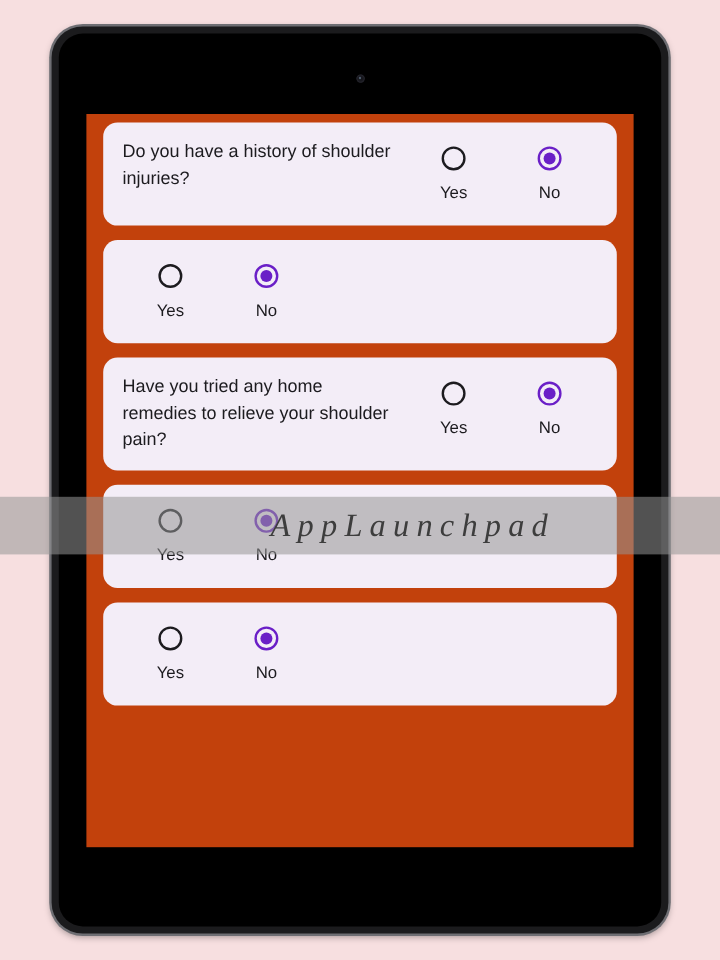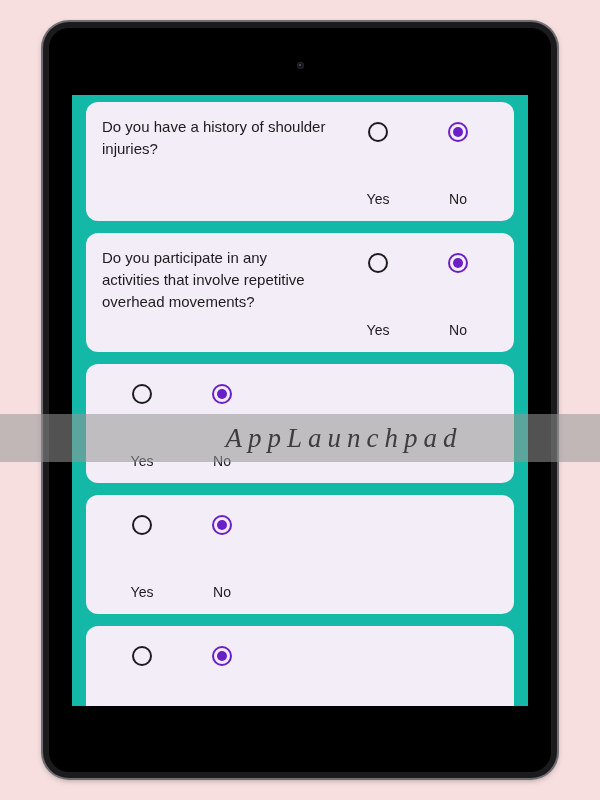--- a/index.html
+++ b/index.html
@@ -57,21 +57,21 @@
     background: #4d5b6b;
   }
 
   
   #app-screen {
     position: absolute;
     left: 72px;
     top: 95px;
     width: 456px;
     height: 611px;
-    background: #14b8a6;
+    background: #c2410c;
     overflow: hidden;
   }
 
   #question-list {
     padding: 7px 14px 0 14px;
     box-sizing: border-box;
   }
 
   .question-card {
     background: #f3edf7;
@@ -98,21 +98,20 @@
     display: flex;
     align-items: flex-start;
     padding-top: 6px;
   }
 
   .option {
     width: 80px;
     display: flex;
     flex-direction: column;
     align-items: center;
-    gap: 39px;
   }
 
   .radio {
     width: 20px;
     height: 20px;
     border-radius: 50%;
     border: 2px solid #1c1b1f;
     box-sizing: border-box;
     position: relative;
   }
@@ -183,34 +182,34 @@
           <div class="option-label">Yes</div>
         </div>
         <div class="option">
           <div class="radio selected"></div>
           <div class="option-label">No</div>
         </div>
       </div>
     </div>
 
     <div class="question-card">
-      <div class="question-text">Do you participate in any activities that involve repetitive overhead movements?</div>
-      <div class="options">
-        <div class="option">
-          <div class="radio"></div>
-          <div class="option-label">Yes</div>
-        </div>
-        <div class="option">
-          <div class="radio selected"></div>
-          <div class="option-label">No</div>
-        </div>
-      </div>
-    </div>
-
-    <div class="question-card">
+      <div class="options">
+        <div class="option">
+          <div class="radio"></div>
+          <div class="option-label">Yes</div>
+        </div>
+        <div class="option">
+          <div class="radio selected"></div>
+          <div class="option-label">No</div>
+        </div>
+      </div>
+    </div>
+
+    <div class="question-card">
+      <div class="question-text">Have you tried any home remedies to relieve your shoulder pain?</div>
       <div class="options">
         <div class="option">
           <div class="radio"></div>
           <div class="option-label">Yes</div>
         </div>
         <div class="option">
           <div class="radio selected"></div>
           <div class="option-label">No</div>
         </div>
       </div>

